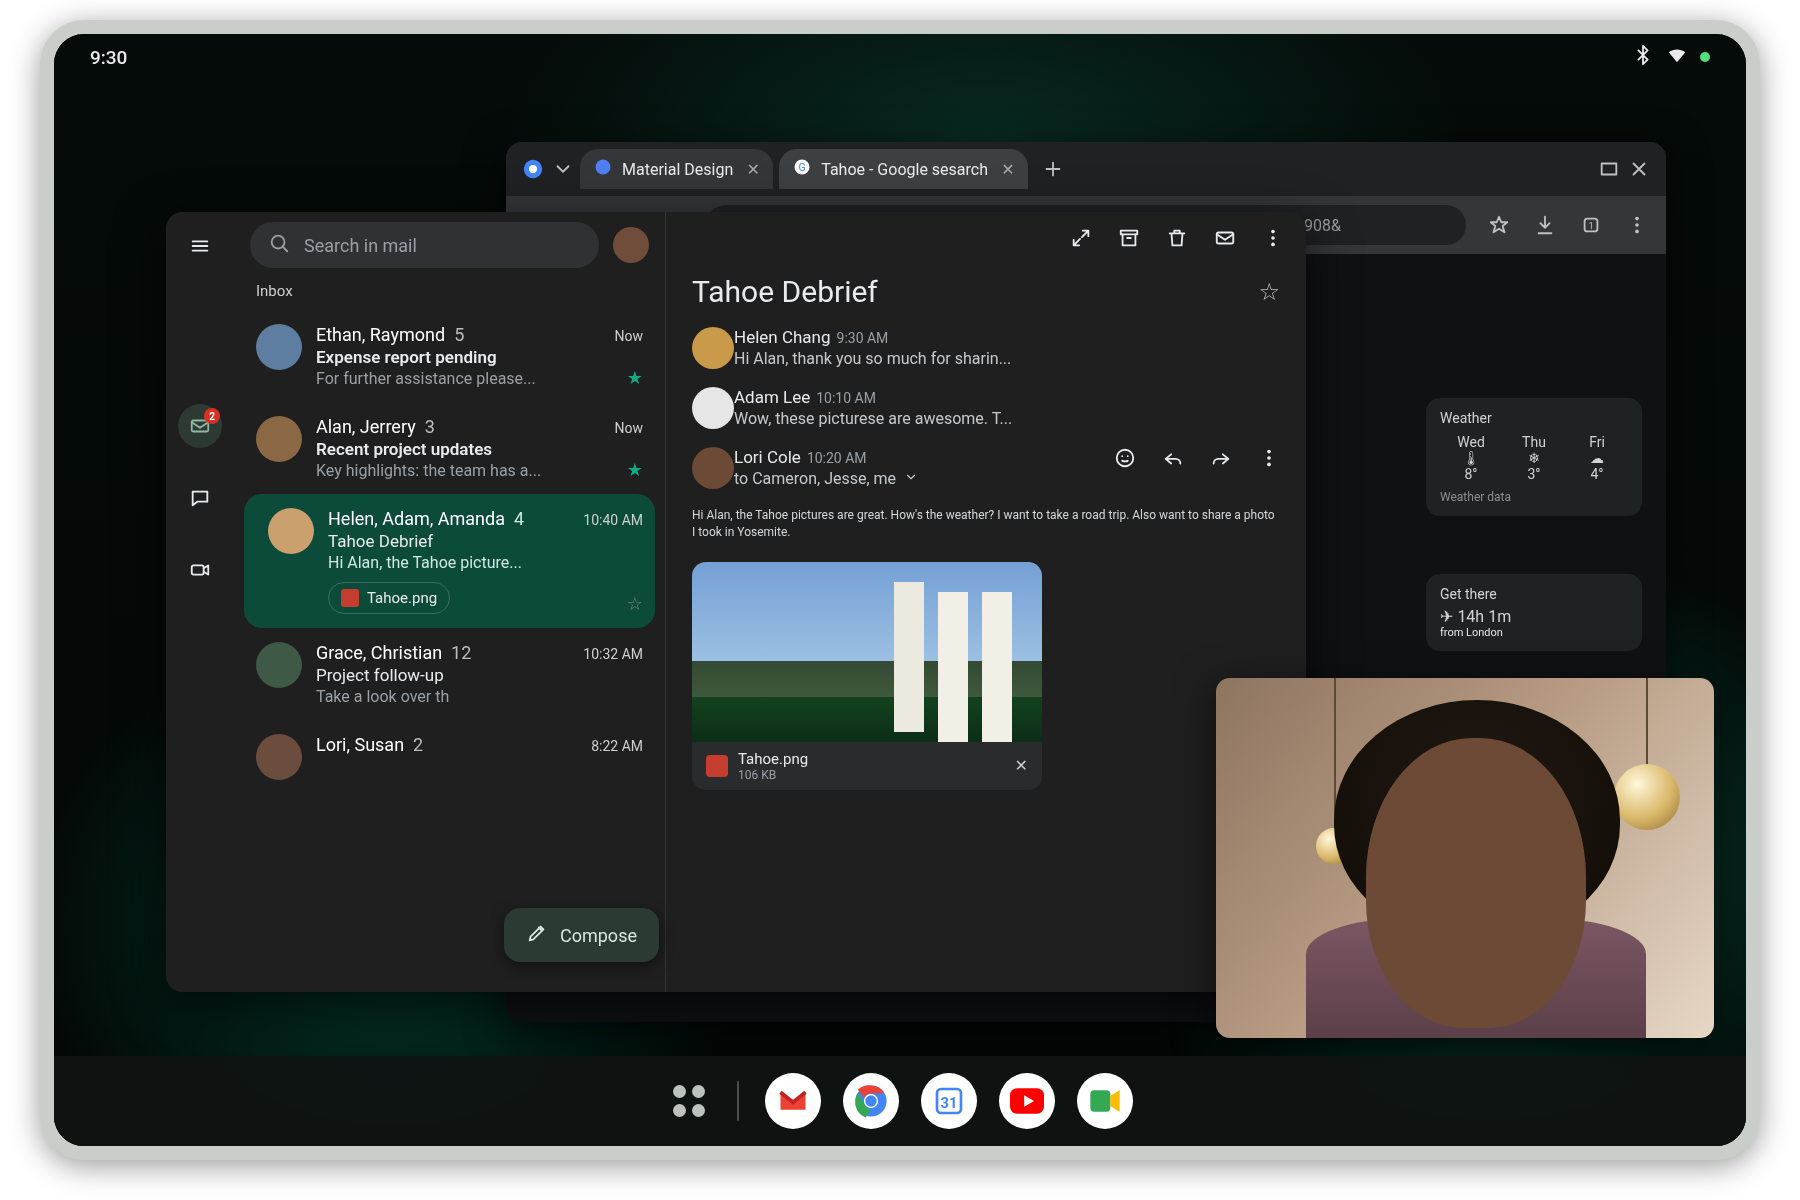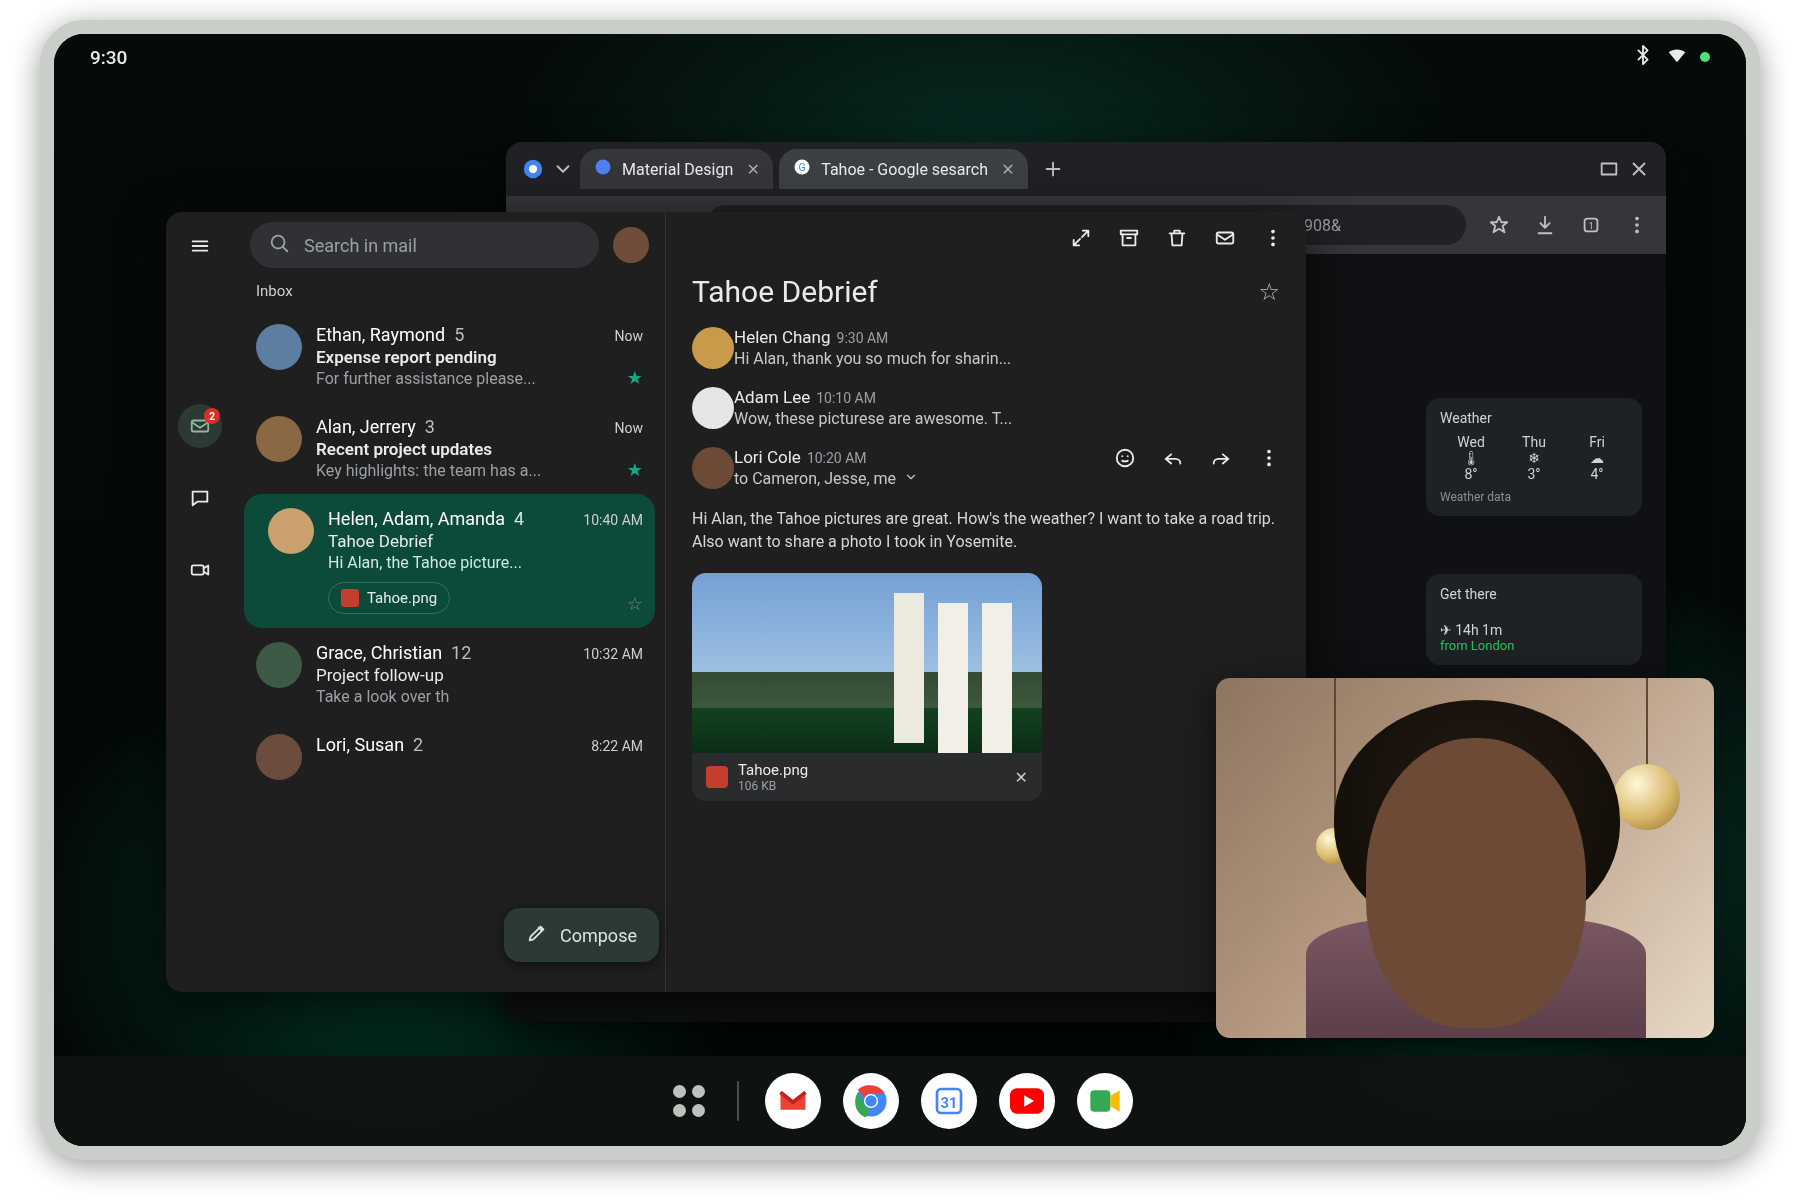--- a/index.html
+++ b/index.html
@@ -109,21 +109,21 @@
   .gm-subject-row { display:flex; align-items:center; justify-content:space-between; padding:6px 26px 14px; }
   .gm-subject { font-size:30px; font-weight:400; }
   .gm-msgs { padding:4px 26px; display:flex; flex-direction:column; gap:18px; }
   .msg-row { display:flex; gap:0; align-items:flex-start; }
   .msg-av { width:42px; height:42px; border-radius:50%; flex-shrink:0; }
   .msg-text { flex:1; }
   .msg-head { font-size:17px; }
   .msg-head .time { color:#9aa0a6; font-size:14px; margin-left:6px; }
   .msg-snip { color:#c6c9cc; font-size:16px; margin-top:2px; }
   .msg-actions { display:flex; gap:26px; font-size:20px; color:#e8eaed; align-items:center; }
-  .body-text { padding:14px 26px 10px; font-size:16px; color:#d5d7d9; line-height:1.45; }
+  .body-text { padding:14px 26px 10px; font-size:12px; color:#d5d7d9; line-height:1.45; }
   .img-attach { margin:10px 26px; width:350px; border-radius:14px; overflow:hidden; background:#223; }
   .img-photo {
     height:180px;
     background:
       linear-gradient(to top, #0c2d17 0%, #12421f 25%, transparent 25%),
       linear-gradient(#74a0d4, #9cc0e2 55%, #334a33 55%, #4a6b4a);
     position:relative;
   }
   .img-photo::after {
     content:''; position:absolute; right:30px; top:30px; width:30px; height:150px;
@@ -318,22 +318,22 @@
             <div class="col">
                 <div>Fri</div>
                 <div>☁</div>
                 <div>4°</div>
               </div>
           </div>
           <div style="margin-top:8px;font-size:12px;color:#8b8f92">Weather data</div>
         </div>
         <div class="side-card travel-card">
           <div>Get there</div>
-          <div style="margin-top:20px;font-size:14px">✈ 14h 1m</div>
-          <div style="font-size:13px;color:#22c55e">from London</div>
+          <div style="margin-top:5px;font-size:16px">✈ 14h 1m</div>
+          <div style="font-size:11px;color:#e5e5e5">from London</div>
         </div>
       </div>
     </div>
 
     <div class="gmailwin">
 
       <div class="gmail-body">
 
         <div class="gm-rail">
           <div class="rail-btn clickable">

